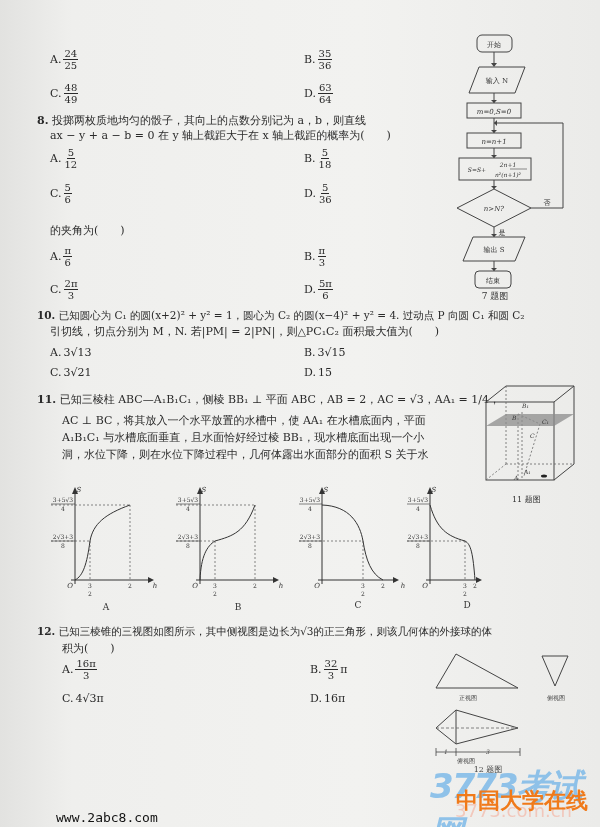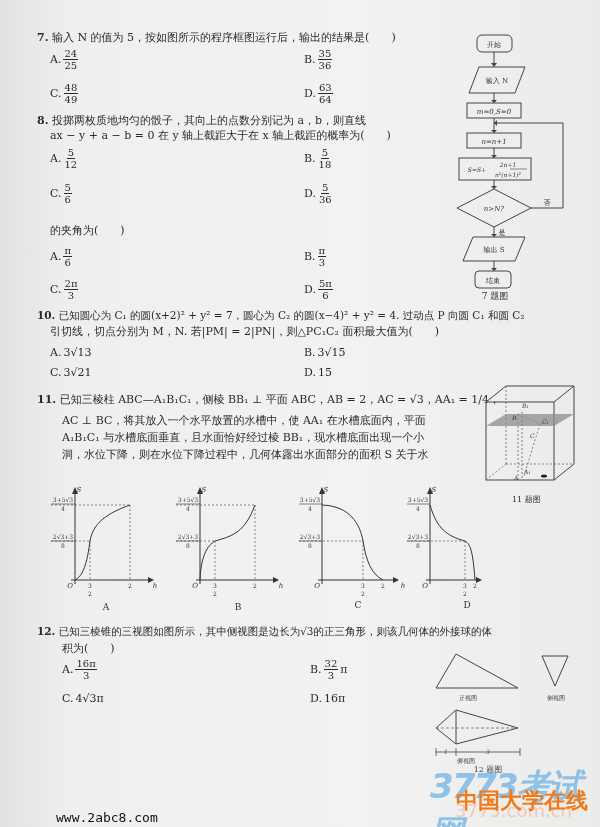--- a/index.html
+++ b/index.html
@@ -25,24 +25,20 @@
   .wm1 { font-family: "DejaVu Sans", sans-serif; font-style: italic; font-size: 34px; font-weight: bold; color: #6fb3e8; opacity: 0.75; letter-spacing: -2px; }
   .wm2 { font-family: "DejaVu Sans", sans-serif; font-size: 22px; font-weight: bold; color: #f07a1a; }
   .wm3 { font-family: "DejaVu Sans", sans-serif; font-size: 18px; color: #f4b8a8; opacity: 0.7; }
   .url { font-family: "DejaVu Sans Mono", monospace; font-size: 13px; color: #111; }
 </style>
 </head>
 <body>
 
 <div class="page">
 
-  <div class="abs q" style="left:37px;top:30px;">
-    <span class="qnum">7.</span>
-    <span>输入 N 的值为 5，按如图所示的程序框图运行后，输出的结果是(　　)</span>
-  </div>
   <div class="abs opt" style="left:50px;top:48px;">
     <span>A.</span>
     <span class="frac">
         <span class="num">24</span>
         <span class="den">25</span>
       </span>
   </div>
   <div class="abs opt" style="left:304px;top:48px;">
     <span>B.</span>
     <span class="frac">
@@ -183,21 +179,21 @@
   <div class="abs opt" style="left:304px;top:278px;">
     <span>D.</span>
     <span class="frac">
         <span class="num">5π</span>
         <span class="den">6</span>
       </span>
   </div>
 
   <div class="abs q" style="left:37px;top:308px;font-size:10.5px;">
     <span class="qnum">10.</span>
-    <span>已知圆心为 C₁ 的圆(x+2)² + y² = 7，圆心为 C₂ 的圆(x−4)² + y² = 4. 过动点 P 向圆 C₁ 和圆 C₂</span>
+    <span>已知圆心为 C₁ 的圆(x+2)² + y² = 1，圆心为 C₂ 的圆(x−4)² + y² = 4. 过动点 P 向圆 C₁ 和圆 C₂</span>
   </div>
   <div class="abs q" style="left:50px;top:324px;">引切线，切点分别为 M，N. 若|PM| = 2|PN|，则△PC₁C₂ 面积最大值为(　　)</div>
   <div class="abs opt" style="left:50px;top:346px;">
     <span>A.</span>
       <span>3√13</span>
   </div>
   <div class="abs opt" style="left:304px;top:346px;">
     <span>B.</span>
       <span>3√15</span>
   </div>

